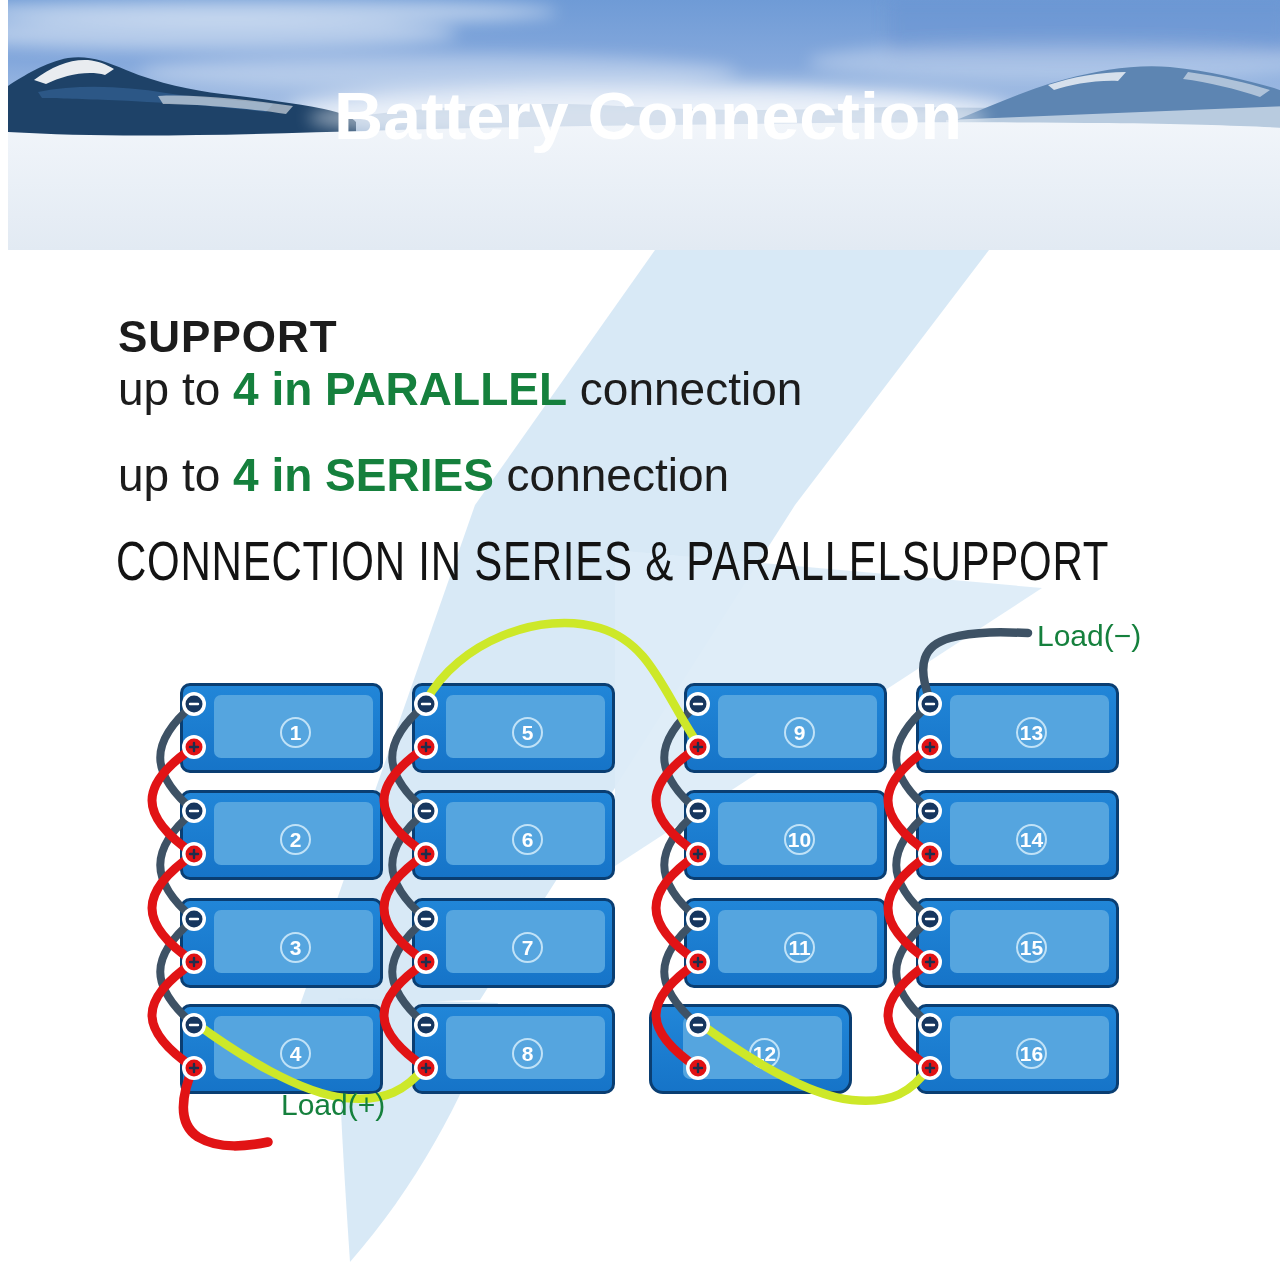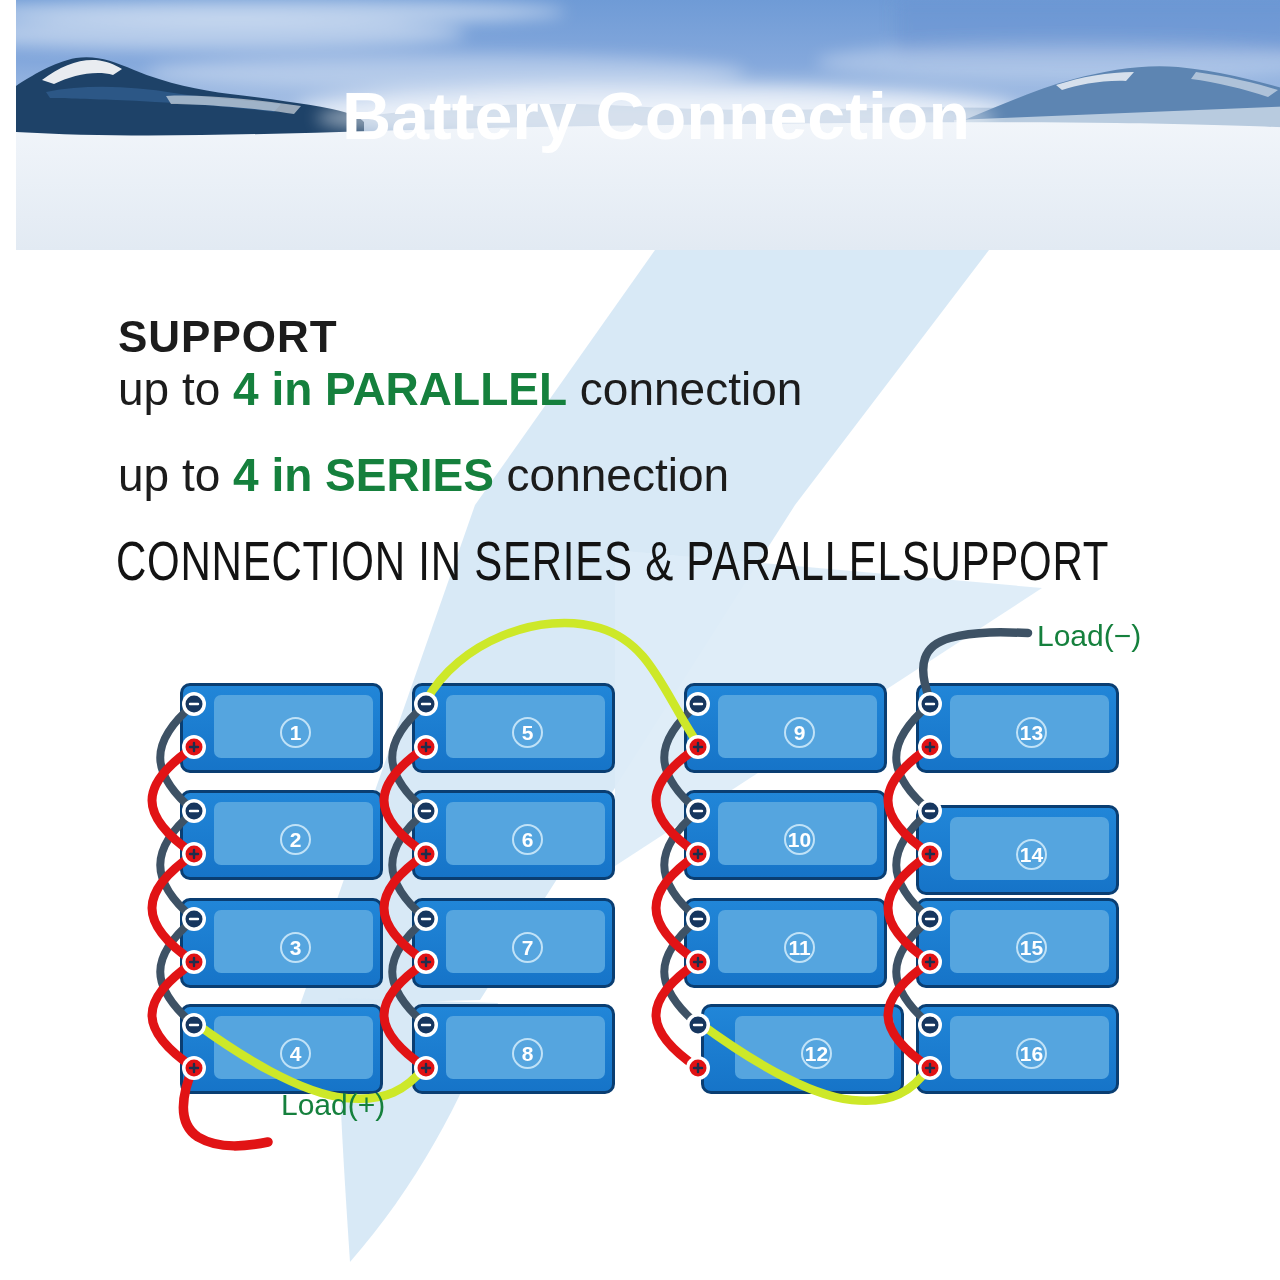--- a/index.html
+++ b/index.html
@@ -1,21 +1,21 @@
 <!DOCTYPE html>
 <html><head>
 <meta charset="utf-8">
 <style>
   html,body{margin:0;padding:0;background:#fff;}
   .canvas{position:relative;width:1280px;height:1280px;background:#fff;overflow:hidden;
           font-family:"Liberation Sans","DejaVu Sans",sans-serif;}
   
   .bolt-layer{position:absolute;left:0;top:0;z-index:0;}
   
-  .banner{position:absolute;left:16px;top:0;width:1128px;height:250px;z-index:1;}
+  .banner{position:absolute;left:8px;top:0;width:1128px;height:250px;z-index:1;}
   
   .support-block{position:absolute;left:118px;top:312px;z-index:2;color:#1c1c1c;}
   .support-heading{font-size:44px;font-weight:bold;letter-spacing:1px;text-align:center;}
   .support-line{position:absolute;left:0;white-space:nowrap;font-size:46px;}
   .support-line .hl{color:#15803d;font-weight:bold;}
   .line-a{top:50px;}
   .line-b{top:136px;text-align:right;}
   .section-heading{position:absolute;left:116px;top:528px;z-index:2;font-size:56px;color:#131313;
                    white-space:nowrap;transform:scaleX(0.75);transform-origin:left top;letter-spacing:1px;}
   
@@ -132,29 +132,29 @@
       <div class="num">9</div>
     </div>
   <div class="batt" style="left:684px;top:790px;">
       <div class="panel"></div>
       <div class="num">10</div>
     </div>
   <div class="batt" style="left:684px;top:898px;">
       <div class="panel"></div>
       <div class="num">11</div>
     </div>
-  <div class="batt" style="left:701px;top:1004px;">
+  <div class="batt" style="left:649px;top:1004px;border-radius:14px;">
       <div class="panel"></div>
       <div class="num">12</div>
     </div>
   <div class="batt" style="left:916px;top:683px;padding-left:40px;">
       <div class="panel"></div>
       <div class="num">13</div>
     </div>
-  <div class="batt" style="left:916px;top:790px;margin-top:15px;">
+  <div class="batt" style="left:916px;top:790px;">
       <div class="panel"></div>
       <div class="num">14</div>
     </div>
   <div class="batt" style="left:916px;top:898px;">
       <div class="panel"></div>
       <div class="num">15</div>
     </div>
   <div class="batt" style="left:916px;top:1004px;">
       <div class="panel"></div>
       <div class="num">16</div>

